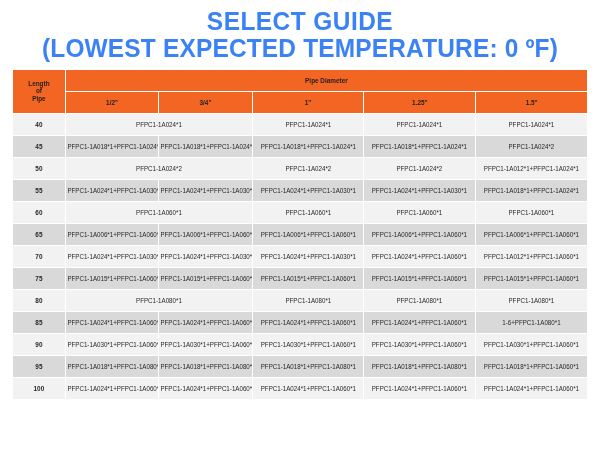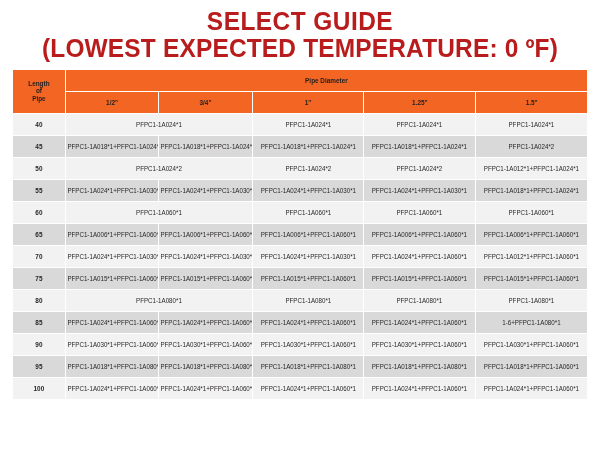--- a/index.html
+++ b/index.html
@@ -16,21 +16,21 @@
   .page {
     width: 600px;
     height: 450px;
     box-sizing: border-box;
     padding: 8px 12px 10px 12px;
     display: flex;
     flex-direction: column;
   }
   .title-block {
     text-align: center;
-    color: #b91c1c;
+    color: #3b82f6;
     line-height: 1.05;
     margin-bottom: 6px;
   }
   .title-main {
     font-size: 26px;
     font-weight: bold;
     letter-spacing: 0.5px;
     display: block;
     font-stretch: condensed;
     transform: scaleX(0.94);

